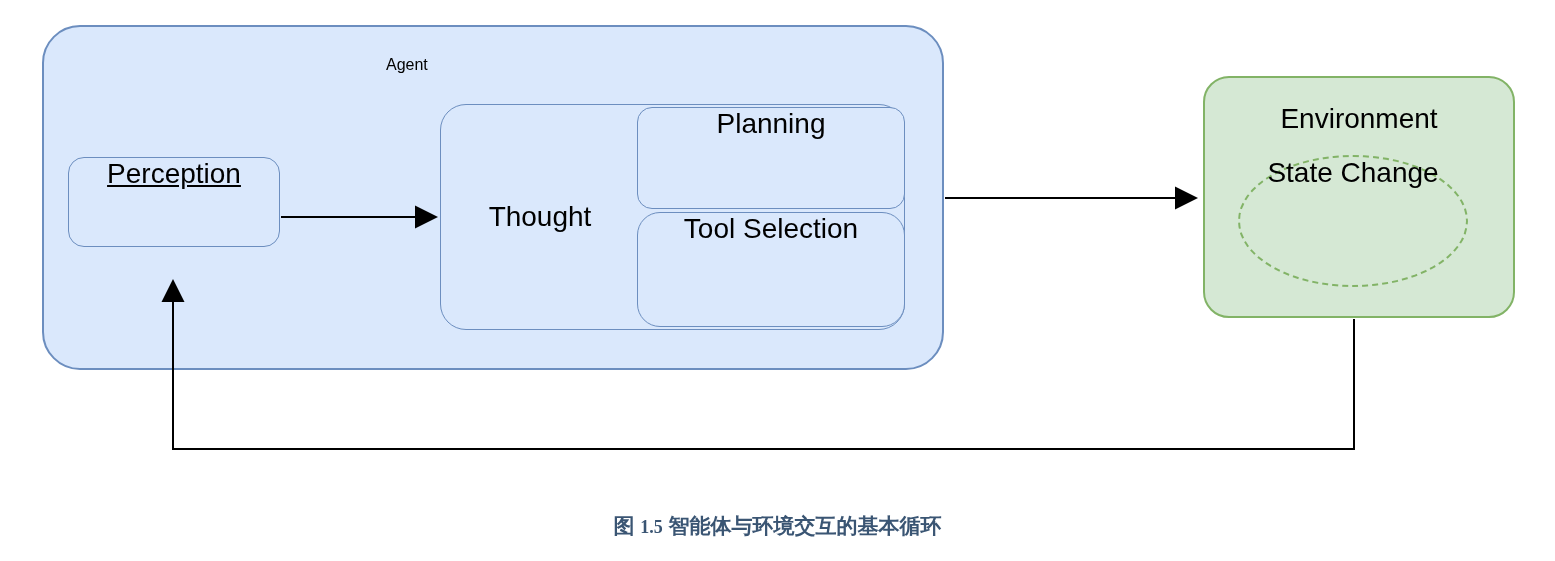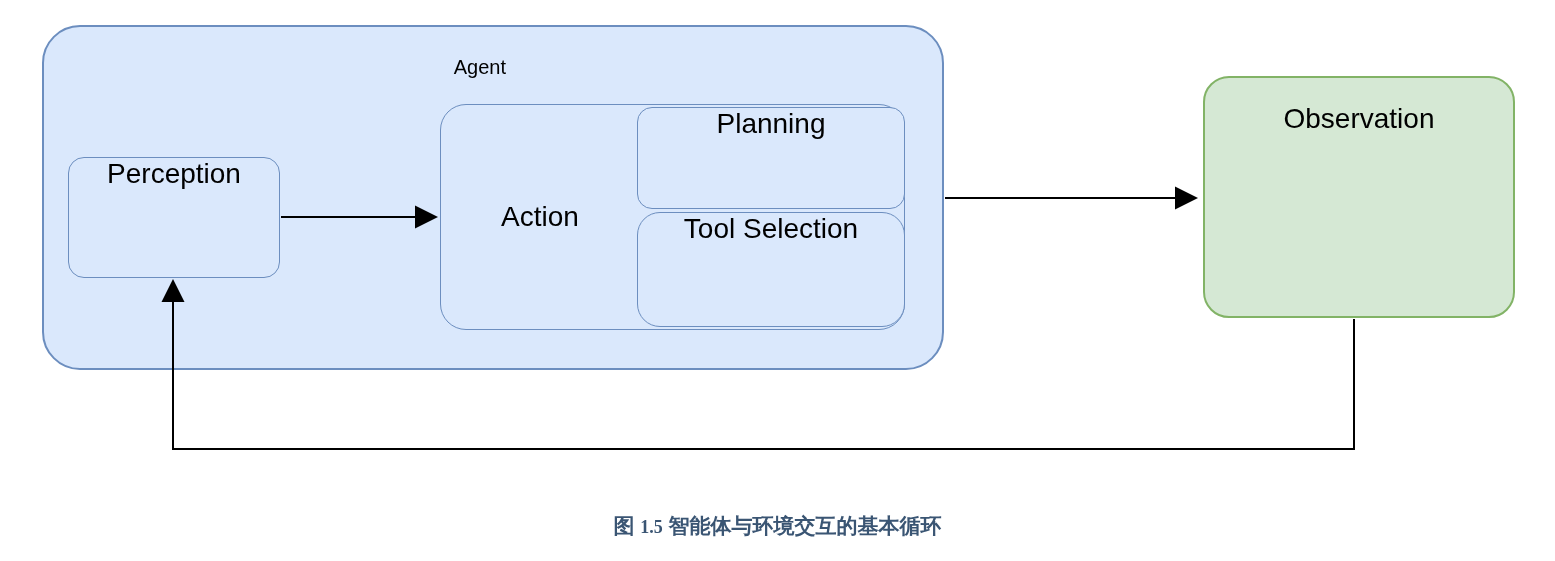--- a/index.html
+++ b/index.html
@@ -41,26 +41,27 @@
     background: var(--green-fill);
     border: 2.5px solid var(--green-border);
   }
   .agent-container {
     left: 42px; top: 25px; width: 902px; height: 345px;
     border-radius: 38px;
   }
   .agent-label {
     position: absolute;
     left: 386px; top: 56px; width: 120px;
-    text-align: right;
-    font-size: 20px;
+    text-align: left;
+    font-size: 16px;
   }
   .perception-box {
-    left: 68px; top: 157px; width: 212px; height: 121px;
+    left: 68px; top: 157px; width: 212px; height: 90px;
     border-radius: 16px;
+    text-decoration: underline;
   }
   .thought-box {
     left: 440px; top: 104px; width: 465px; height: 226px;
     border-radius: 26px;
   }
   .thought-label {
     position: absolute;
     left: 440px; top: 104px; width: 200px; height: 226px;
     display: flex; align-items: center; justify-content: center;
     font-size: 28px;
@@ -129,34 +130,37 @@
 <div class="stage">
 
   <div class="node blue-box agent-container"></div>
   <div class="agent-label">Agent</div>
 
   <div class="node blue-box inner perception-box">
     <span>Perception</span>
   </div>
 
   <div class="node blue-box inner thought-box"></div>
-  <div class="thought-label">Action</div>
+  <div class="thought-label">Thought</div>
 
   <div class="node blue-box inner planning-box">
     <span>Planning</span>
   </div>
 
   <div class="node blue-box inner toolselection-box">
     <span>Tool Selection</span>
   </div>
 
   <div class="node green-box environment-box">
-    <span class="environment-label">Observation</span>
+    <span class="environment-label">Environment</span>
   </div>
 
+  <div class="node state-ellipse">
+    <span>State Change</span>
+  </div>
 
 
   <svg class="wires" viewBox="0 0 1555 561" xmlns="http://www.w3.org/2000/svg">
 
     <line class="arrow-line" x1="281" y1="217" x2="418" y2="217"></line>
     <polygon class="arrow-head" points="438,217 415,205.5 415,228.5"></polygon>
 
     <line class="arrow-line" x1="945" y1="198" x2="1178" y2="198"></line>
     <polygon class="arrow-head" points="1198,198 1175,186.5 1175,209.5"></polygon>
 

